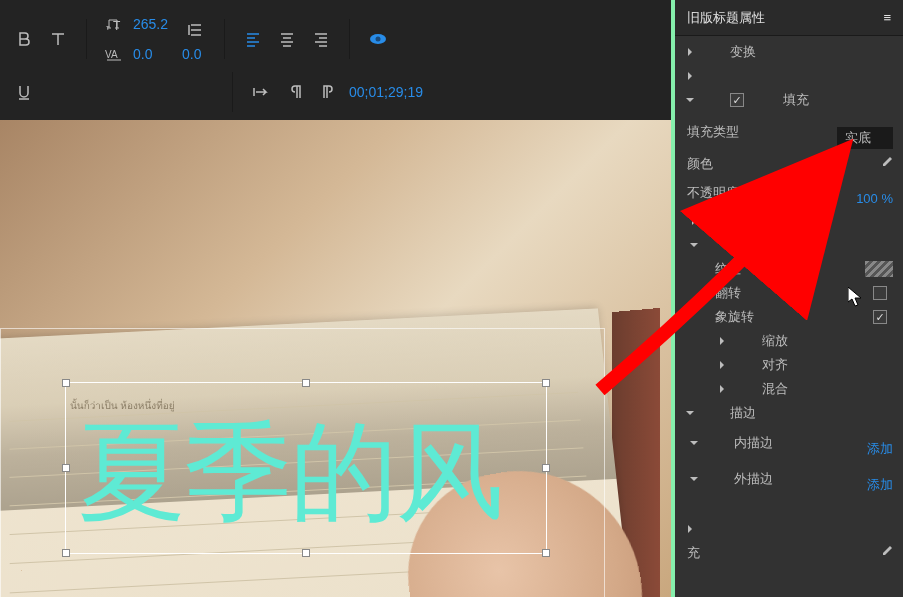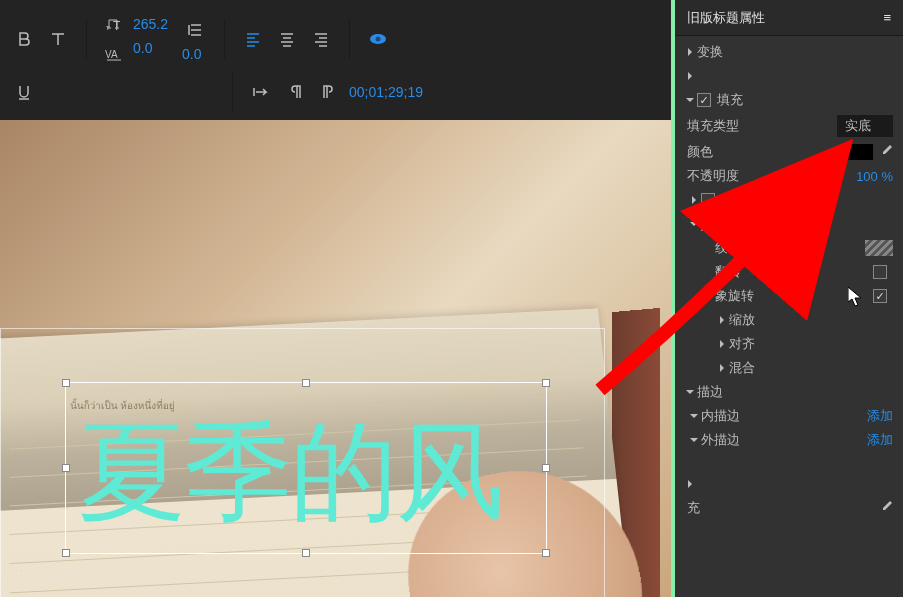--- a/index.html
+++ b/index.html
@@ -28,28 +28,28 @@
 .handle { position:absolute; width:8px; height:8px; background:#fff; border:1px solid #888; }
 .h-tl{top:-4px;left:-4px}.h-tr{top:-4px;right:-4px}.h-bl{bottom:-4px;left:-4px}.h-br{bottom:-4px;right:-4px}
 .h-tm{top:-4px;left:50%;margin-left:-4px}.h-bm{bottom:-4px;left:50%;margin-left:-4px}
 .h-ml{top:50%;left:-4px;margin-top:-4px}.h-mr{top:50%;right:-4px;margin-top:-4px}
 .title-text { position:absolute; left:78px; top:276px; font-size:108px; font-weight:400; color:#5eead4; letter-spacing:-2px; line-height:1.4; white-space:nowrap; }
 .thai { position:absolute; left:70px; top:278px; font-size:10px; color:#6b5d45; line-height:1.6; opacity:.7;text-align:right; }
 
 .panel-hdr { height:36px; display:flex; align-items:center; padding:0 12px; font-size:13px; color:#e0e0e0; border-bottom:1px solid #1a1a1a; background:#2a2a2a; }
 .panel-hdr .burger { margin-left:auto; cursor:pointer; }
 .prop-list { padding:4px 0; font-size:13px; }
-.prop-row { display:flex; align-items:center; padding:3px 10px 3px 8px; min-height:24px; }
+.prop-row { display:flex; align-items:center; padding:3px 10px 3px 8px; min-height:24px;gap:33px; }
 .twist { width:14px; height:14px; display:flex; align-items:center; justify-content:center; cursor:pointer; }
 .twist svg{fill:#bdbdbd}
 .indent1{padding-left:12px}.indent2{padding-left:40px}
 .chk { width:14px; height:14px; border:1px solid #888; margin-right:6px; cursor:pointer; display:flex; align-items:center; justify-content:center; background:#3a3a3a; }
 .chk.on::after{content:"✓";color:#ddd;font-size:11px;line-height:1}
 .prop-label { flex:1; color:#bdbdbd; }
-.prop-val { color:#bdbdbd; }
+.prop-val { color:#bdbdbd;margin-top:12px; }
 .prop-val.link { color:#288ce8; cursor:pointer; }
 .dd { background:#1a1a1a; padding:2px 8px; min-width:56px; cursor:pointer; }
 .swatch { width:28px; height:16px; background:#000; cursor:pointer; }
 .swatch.tex { background:linear-gradient(135deg,#888 25%,#555 25%,#555 50%,#888 50%,#888 75%,#555 75%); background-size:8px 8px; }
 .eyedrop { margin-left:6px; cursor:pointer; }
 .arrow-overlay { position:absolute; left:560px; top:130px; pointer-events:none; z-index:50; }
 .cursor-ptr { position:absolute; z-index:60; }
 </style>
 </head>
 <body>
@@ -73,21 +73,21 @@
           <div style="display:flex;align-items:center;gap:4px">
             <span class="tb-ico">
                 <svg width="20" height="16" viewBox="0 0 20 16">
                   <path d="M2 12h4M4 12V4h8v8M10 12h4" stroke-width="1"></path>
                   <text x="1" y="14" font-size="8" fill="#bdbdbd" stroke="none">т</text>
                   <text x="8" y="14" font-size="12" fill="#bdbdbd" stroke="none">T</text>
                 </svg>
               </span>
             <span class="tb-val">265.2</span>
           </div>
-          <div style="display:flex;gap:4px">
+          <div style="display:flex;align-items:center;gap:4px">
             <span class="tb-ico">
                 <svg width="20" height="14" viewBox="0 0 20 14">
                   <text x="0" y="11" font-size="10" fill="#bdbdbd" stroke="none">VA</text>
                   <path d="M2 13h14" stroke-width="1"></path>
                 </svg>
               </span>
             <span class="tb-val">0.0</span>
           </div>
         </div>
         <div class="tb-group" style="margin-left:8px">

